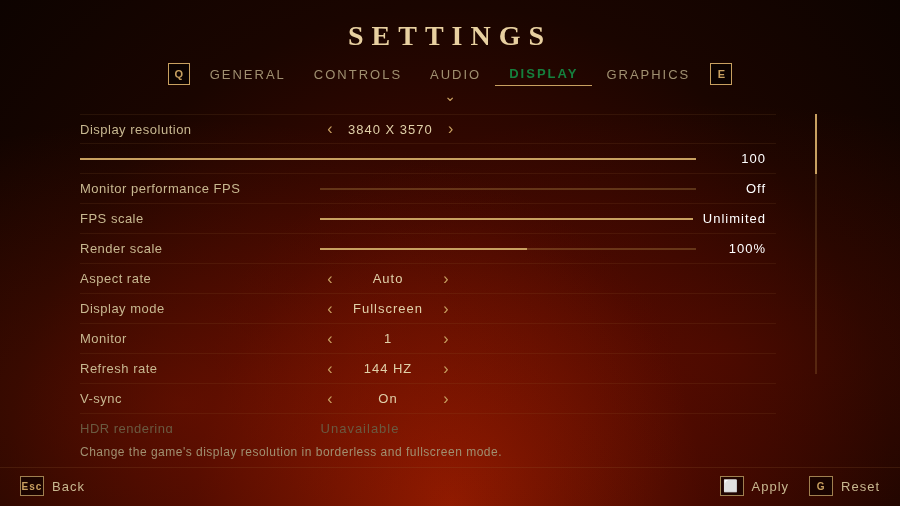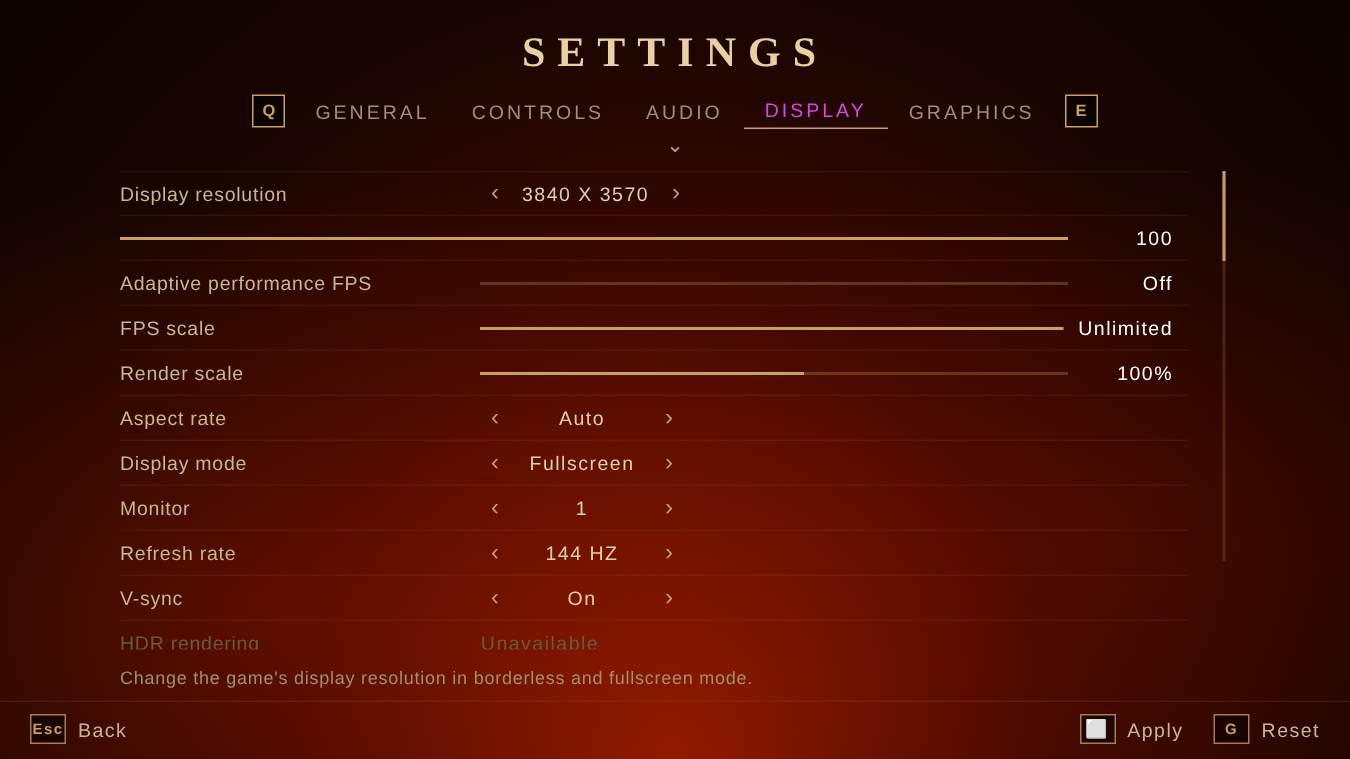--- a/index.html
+++ b/index.html
@@ -83,42 +83,42 @@
       padding: 4px 14px;
       font-size: 13px;
       letter-spacing: 2px;
       text-transform: uppercase;
       color: #a09070;
       cursor: pointer;
       font-weight: normal;
     }
 
     .nav-tab.active {
-      color: #d946ef;
-      font-weight: normal;
+      color: #15803d;
+      font-weight: bold;
       border-bottom: 1px solid #c8a060;
     }
 
     .nav-underline {
       display: flex;
       justify-content: center;
       margin-top: 2px;
     }
 
     .chevron-down {
       color: #c8a060;
       font-size: 14px;
     }
 
     
     .main {
       display: flex;
       flex: 1;
       padding: 0 80px;
-      gap: 0;
+      gap: 16px;
       overflow: hidden;
     }
 
     .settings-panel {
       flex: 1;
       display: flex;
       flex-direction: column;
       padding-right: 20px;
     }
 
@@ -318,21 +318,21 @@
         <div class="setting-row">
           <div class="slider-container">
             <div class="slider-track">
               <div class="slider-fill" style="width:100%"></div>
             </div>
             <span class="slider-value">100</span>
           </div>
         </div>
 
         <div class="setting-row">
-          <div class="setting-label">Adaptive performance FPS</div>
+          <div class="setting-label">Monitor performance FPS</div>
           <div class="slider-container">
             <div class="slider-track">
               <div class="slider-fill" style="width:0%"></div>
             </div>
             <span class="slider-value">Off</span>
           </div>
         </div>
 
         <div class="setting-row">
           <div class="setting-label">FPS scale</div>

